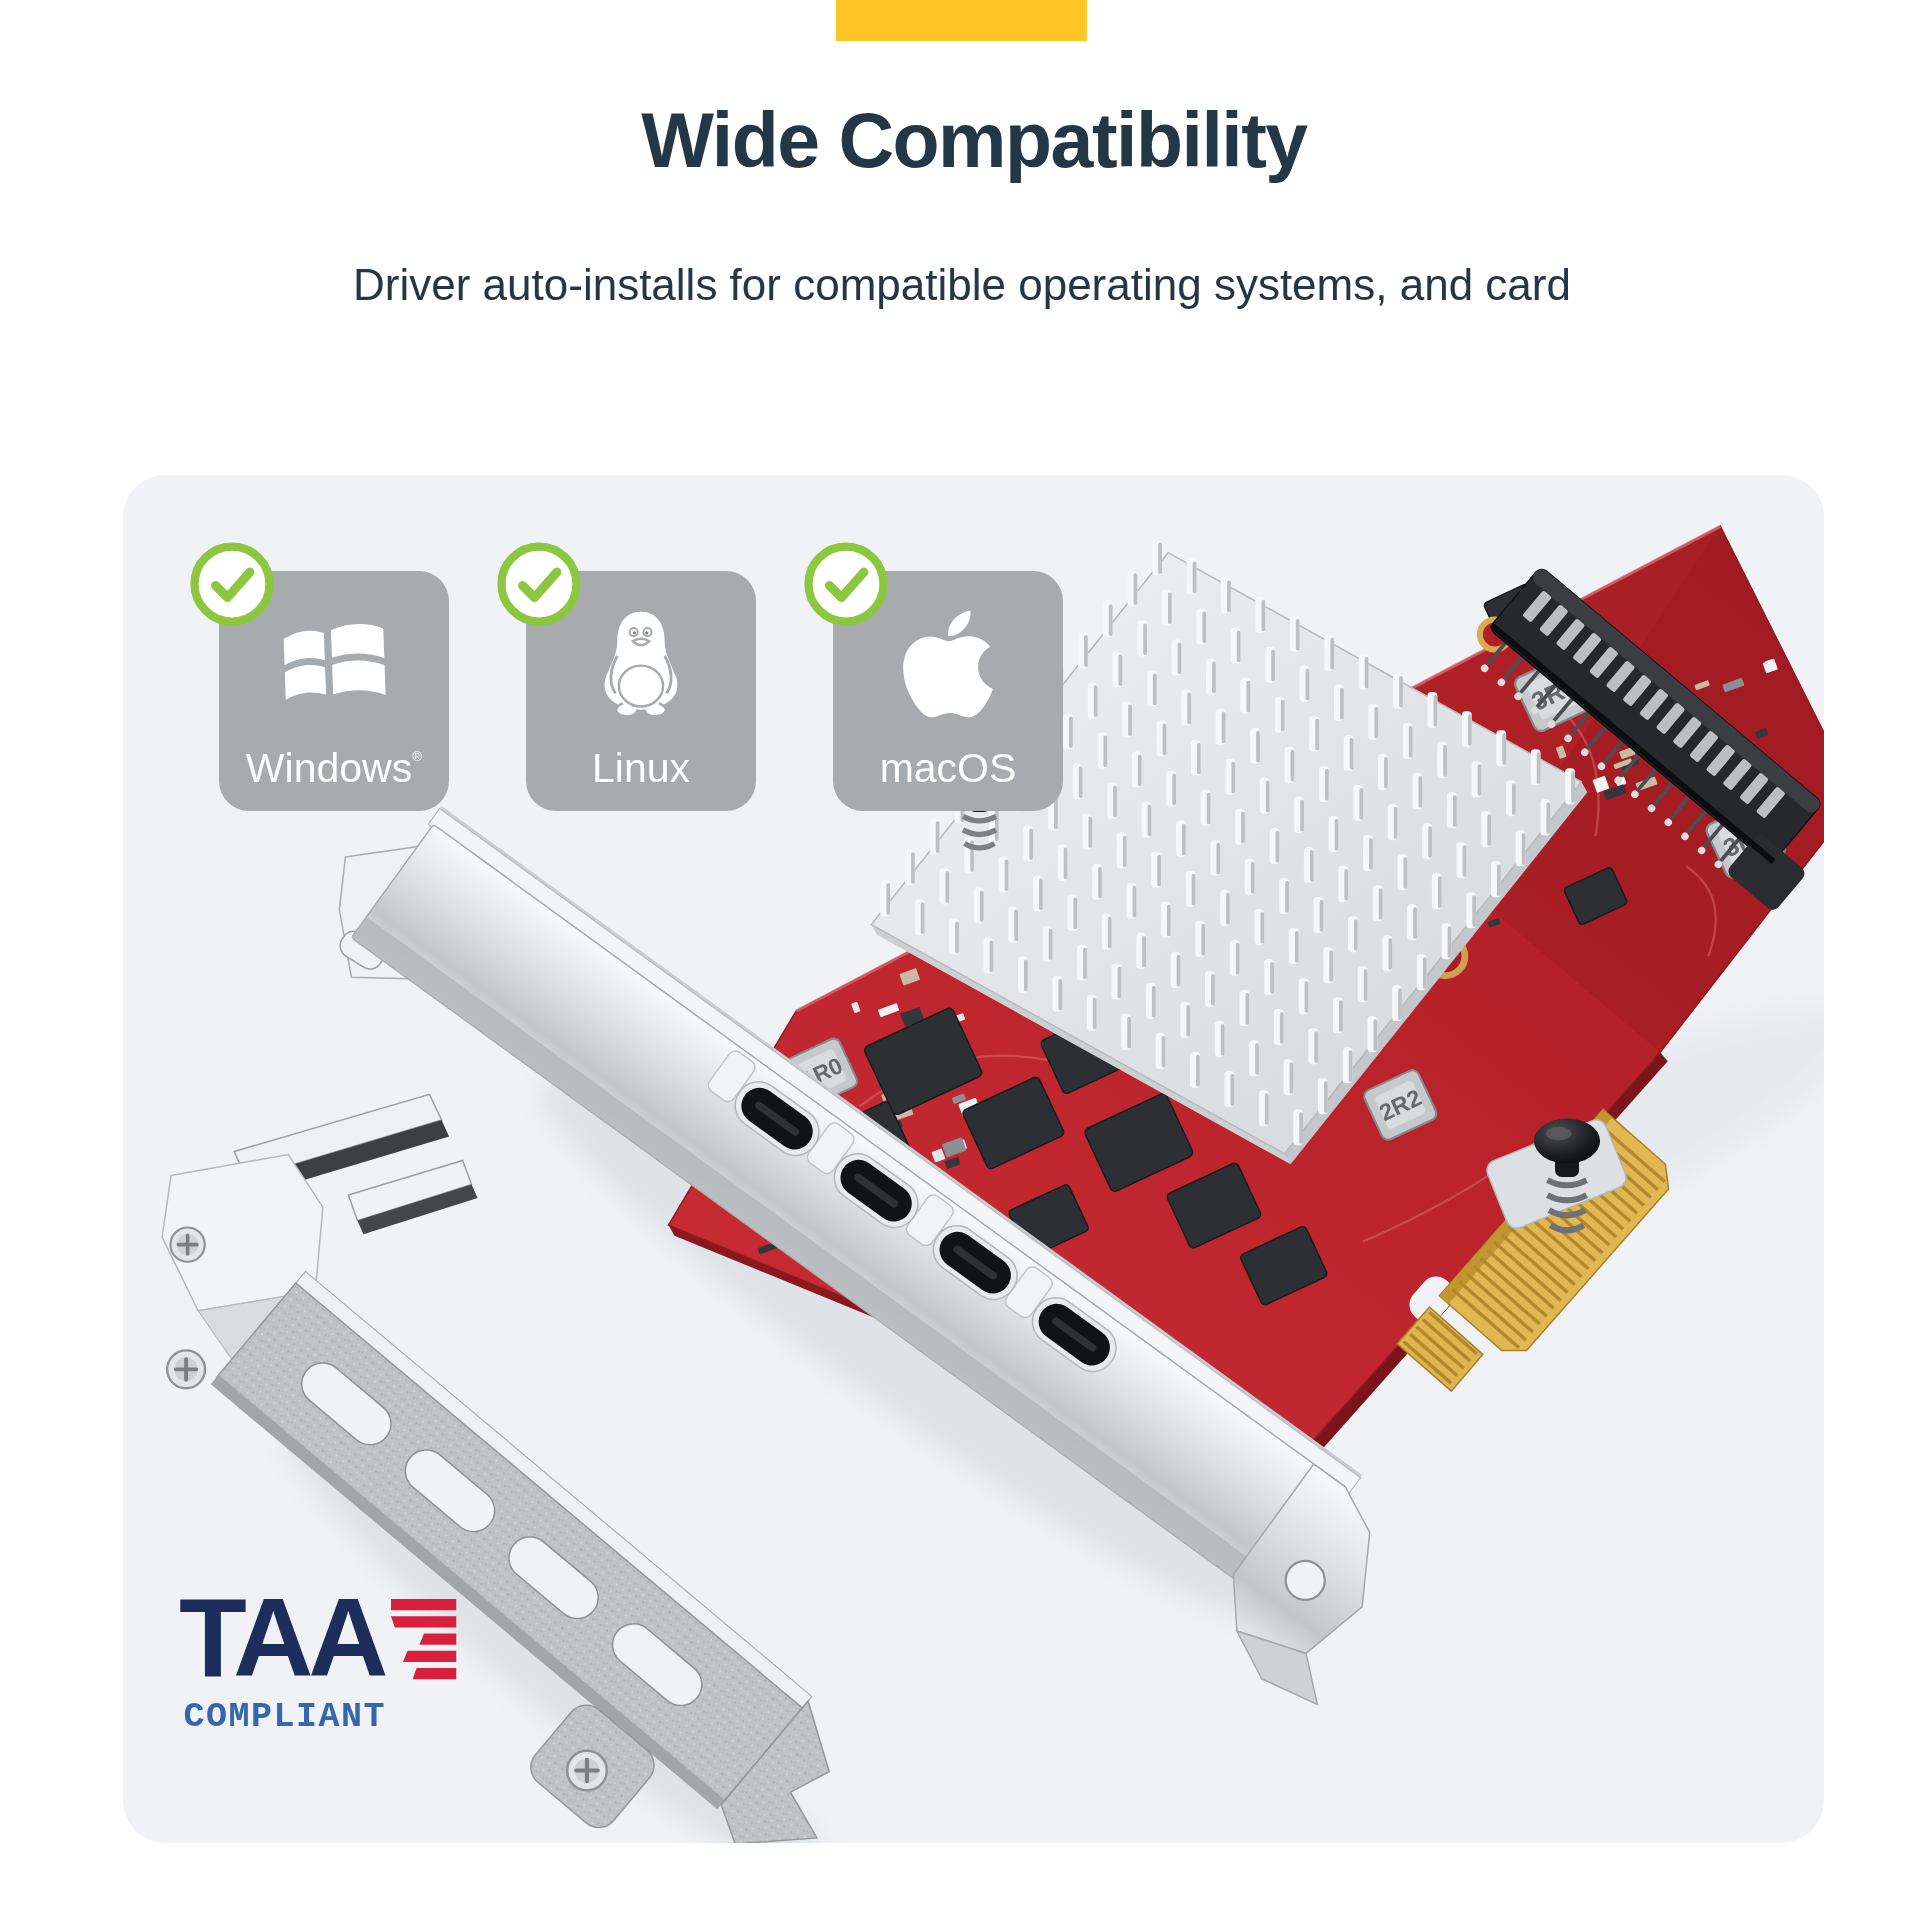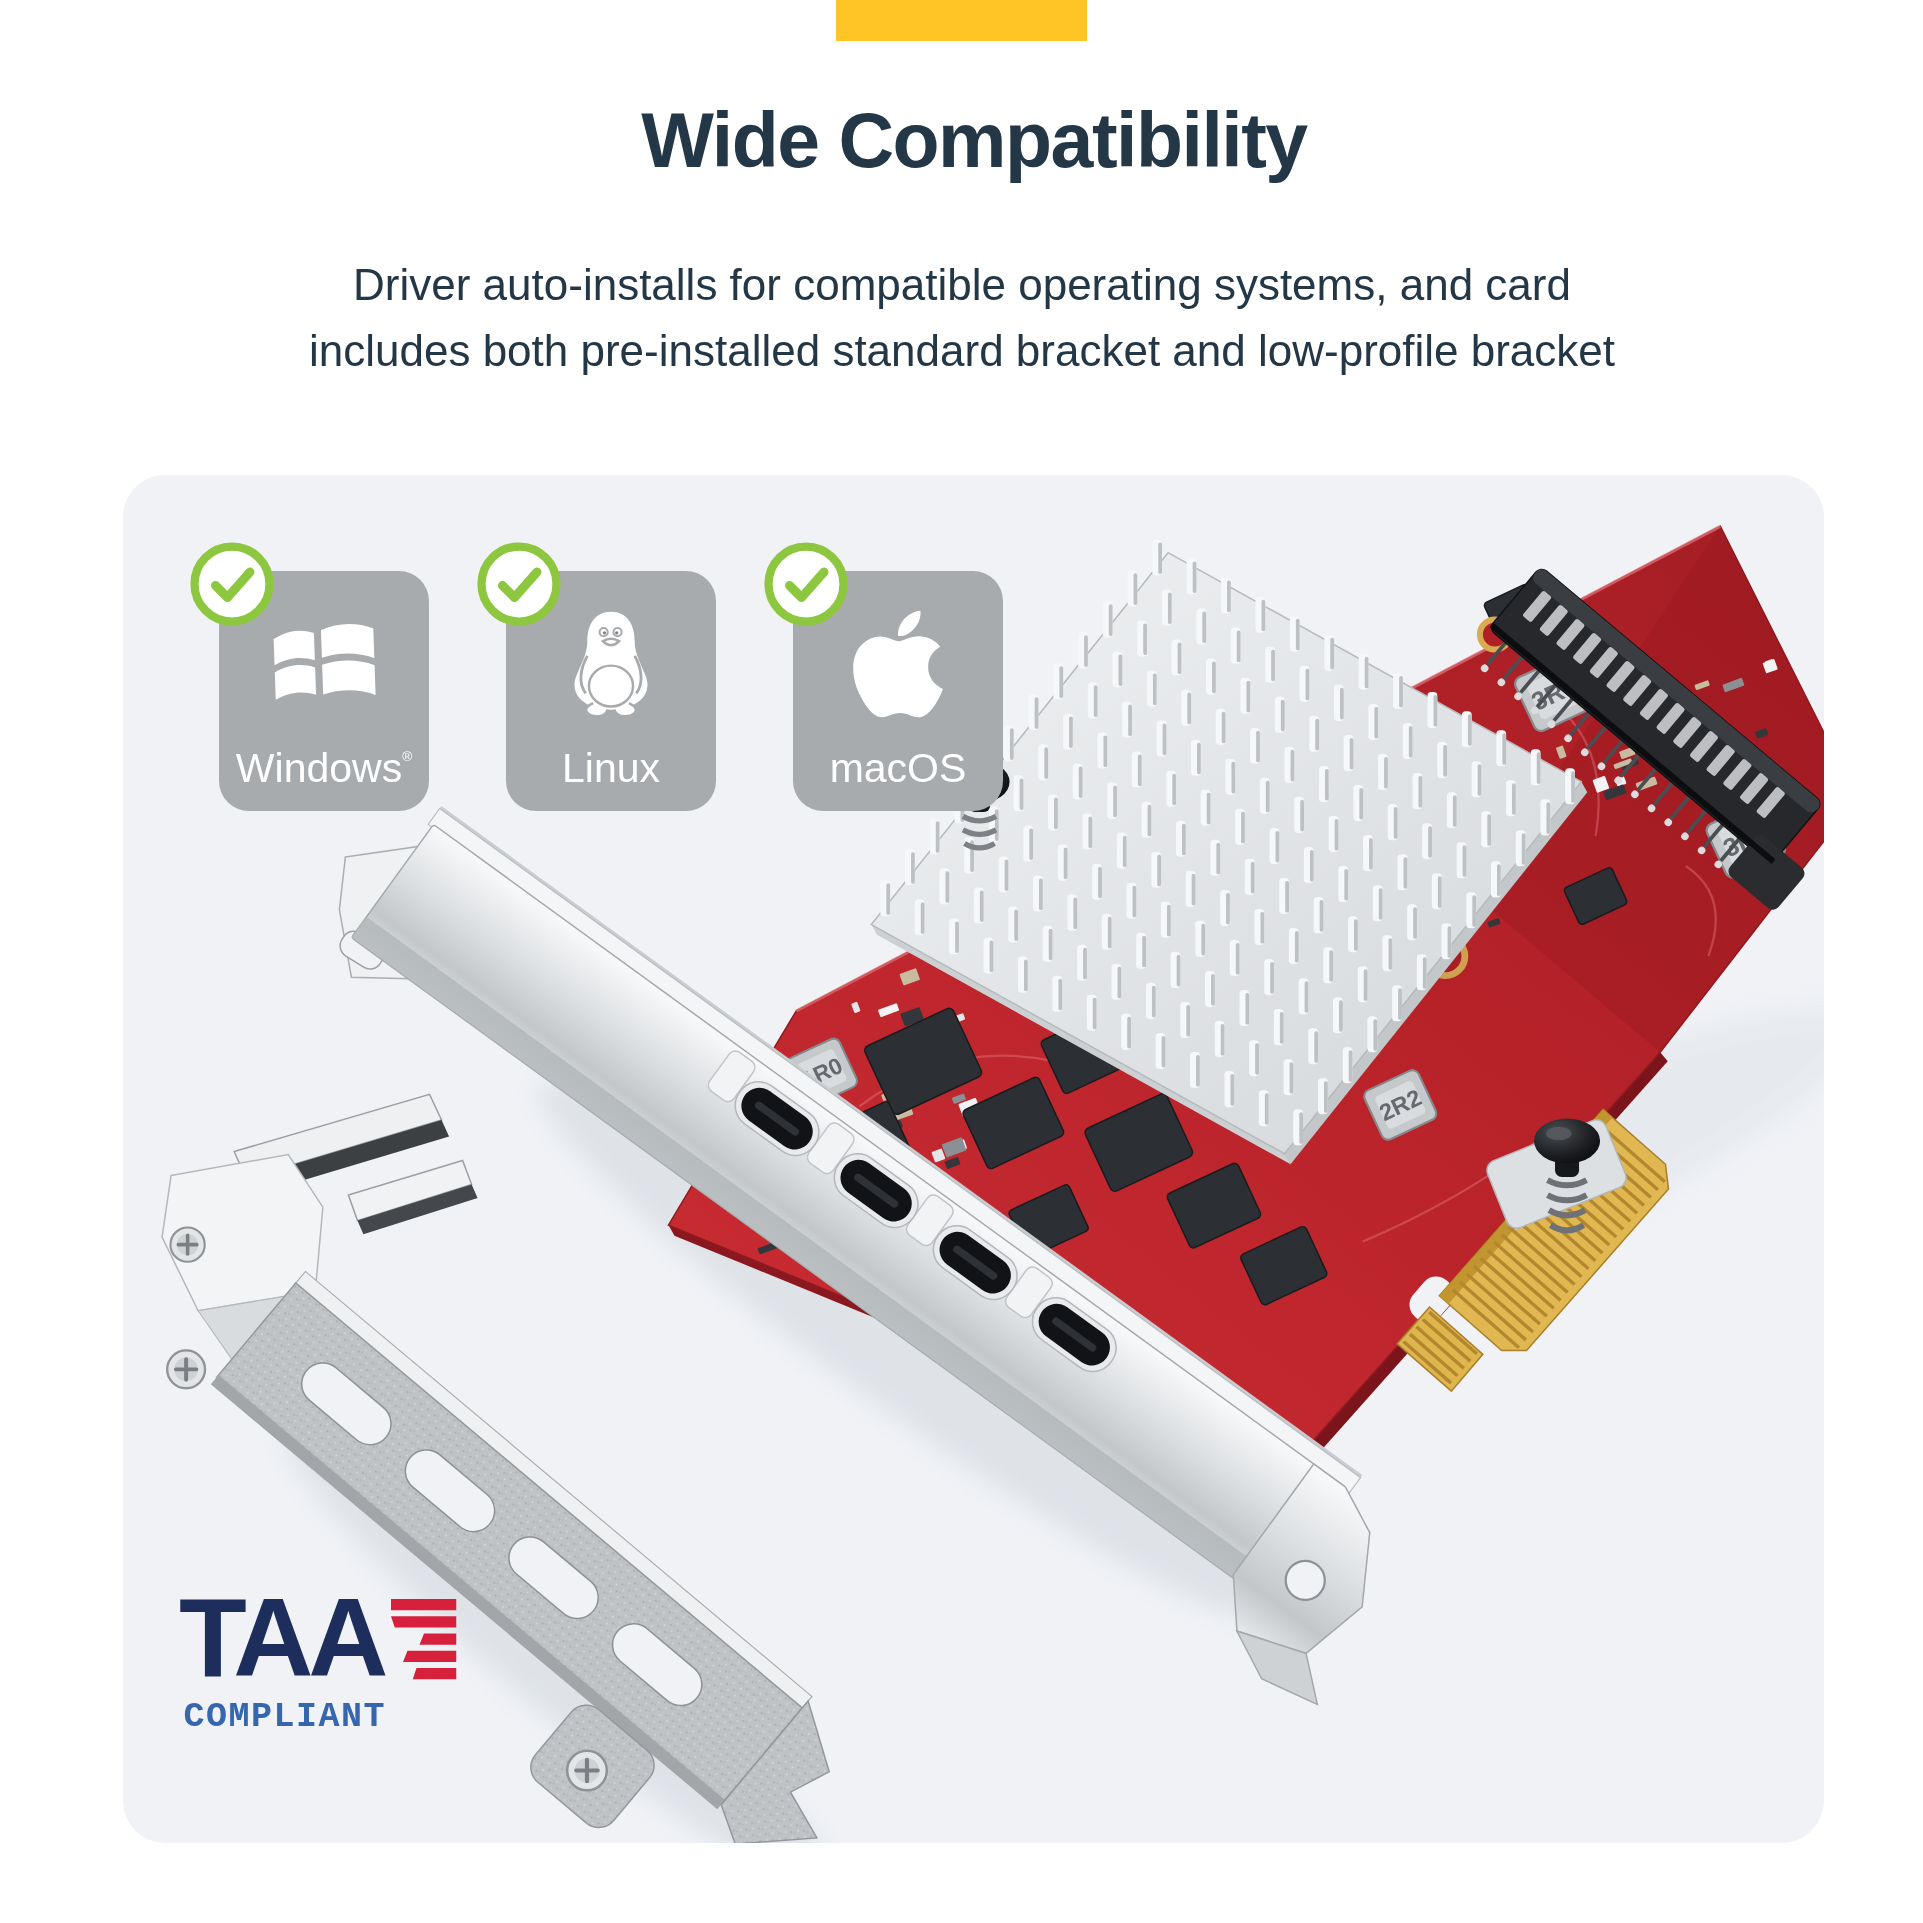--- a/index.html
+++ b/index.html
@@ -6,21 +6,21 @@
   body{width:1924px;height:1924px;background:#ffffff;font-family:"Liberation Sans",sans-serif;position:relative;overflow:hidden;}
   .page{position:absolute;inset:0;}
   .accent-bar{position:absolute;left:836px;top:0;width:251px;height:41px;background:#ffc425;}
   .title{position:absolute;left:12px;top:96px;width:100%;text-align:center;font-size:77px;font-weight:bold;
          color:#243746;letter-spacing:-1.5px;margin:0;}
   .subtitle{position:absolute;left:0;top:252px;width:100%;text-align:center;color:#243746;
             font-size:44px;line-height:66px;margin:0;}
   .subtitle span{display:block;}
   .panel{position:absolute;left:123px;top:475px;width:1701px;height:1368px;background:#f0f2f6;border-radius:42px;}
   .badges{position:absolute;left:96px;top:96px;display:flex;gap:77px;}
-  .badge{position:relative;width:210px;height:240px;background:#a8abae;border-radius:30px;}
+  .badge{position:relative;width:230px;height:240px;background:#a8abae;border-radius:30px;}
   .badge .logo{position:absolute;top:21px;left:0;width:100%;height:143px;display:flex;align-items:center;justify-content:center;}
   .badge .label{position:absolute;bottom:19.5px;left:0;width:100%;text-align:center;color:#ffffff;font-size:41px;}
   .badge .label sup{font-size:13.5px;vertical-align:21px;}
   .check{position:absolute;left:-28.6px;top:-28.6px;width:84px;height:84px;}
   .illustration{position:absolute;inset:0;width:100%;height:100%;}
   .taa{position:absolute;left:56px;top:1118px;}
   .taa-row{display:flex;align-items:center;}
   .taa-title{font-size:111px;line-height:90px;font-weight:bold;color:#1d2d5c;letter-spacing:-5.3px;}
   .taa-flag{margin-left:7.5px;margin-top:6px;}
   .taa-sub{margin-top:13.5px;margin-left:4.5px;font-size:35px;font-weight:bold;letter-spacing:1.5px;color:#3566ae;font-family:Liberation Mono, monospace;}
@@ -29,21 +29,20 @@
 <body>
 
 <div class="page">
 
   <div class="accent-bar"></div>
 
   <h1 class="title">Wide Compatibility</h1>
 
   <p class="subtitle">
     <span>Driver auto-installs for compatible operating systems, and card</span>
-    <span>includes both pre-installed standard bracket and low-profile bracket</span>
   </p>
 
   <div class="panel">
 
     <svg class="illustration" viewBox="0 0 2264 1820">
       <defs>
         <linearGradient id="pcbg" x1="0" y1="1" x2="1" y2="0">
           <stop offset="0" stop-color="#cc2d34"></stop>
             <stop offset=".55" stop-color="#b82229"></stop>
             <stop offset="1" stop-color="#a41d24"></stop>

